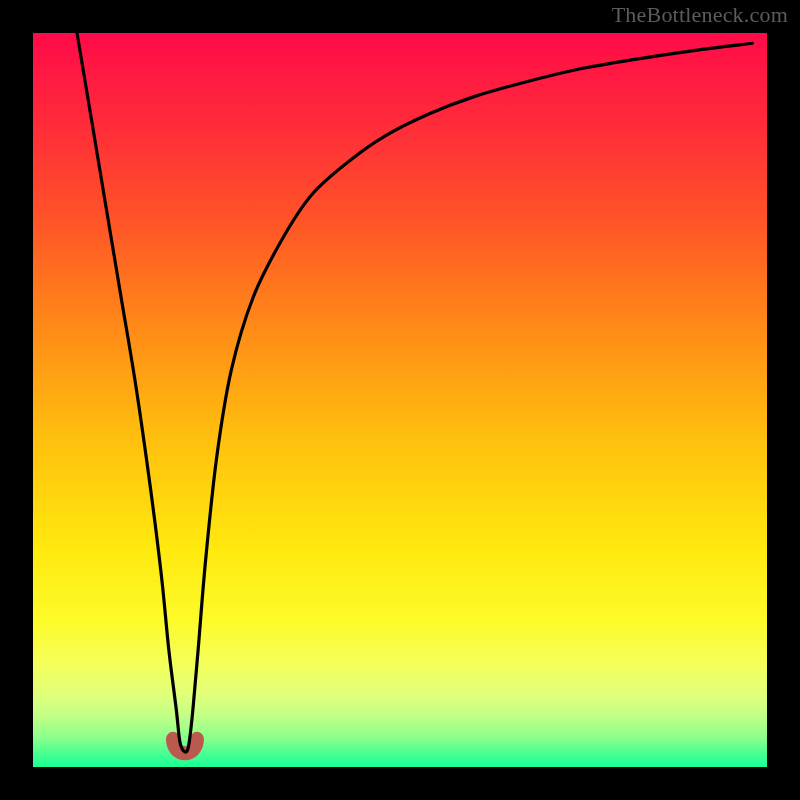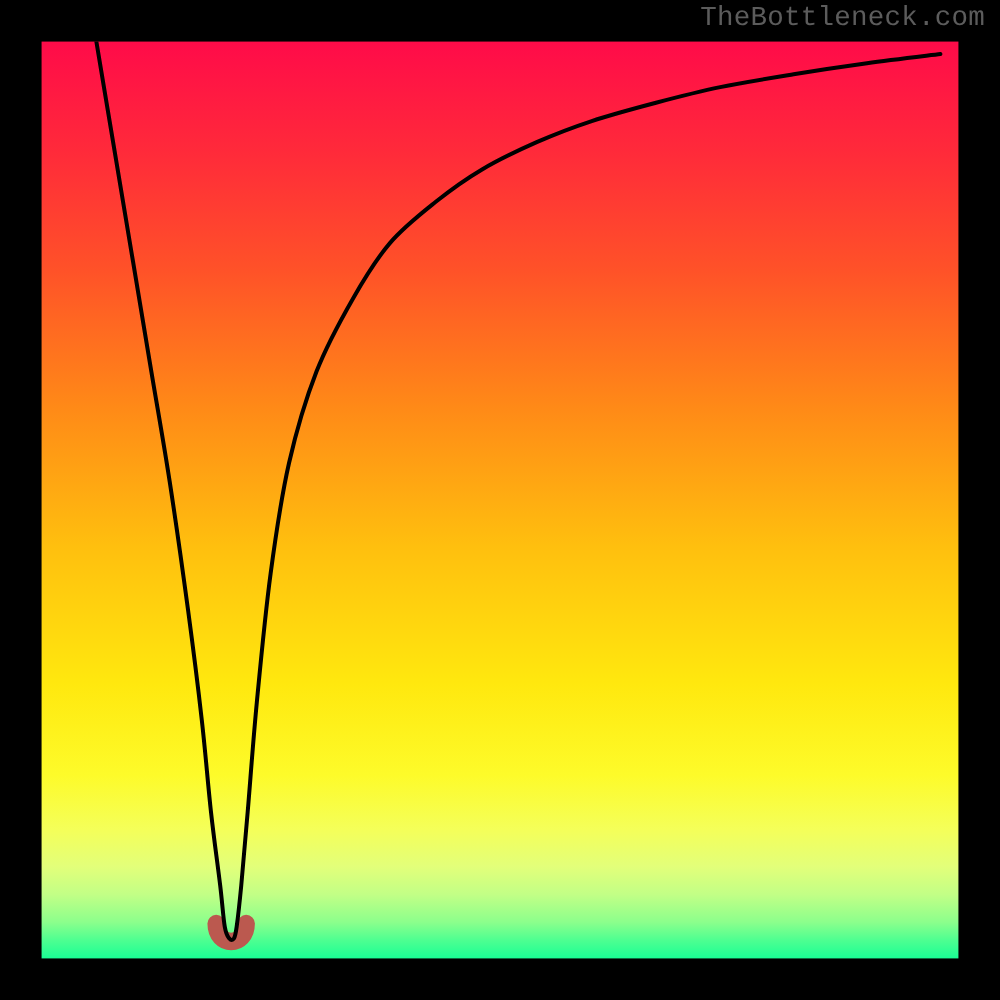--- a/index.html
+++ b/index.html
@@ -25,21 +25,21 @@
   .curve {
     position: absolute;
     inset: 0;
     width: 734px;
     height: 734px;
   }
   .watermark {
     position: absolute;
     top: 2px;
     right: 12px;
-    font-family: Liberation Mono, monospace;
+    font-family: Liberation Serif, serif;
     font-size: 22px;
     font-weight: 400;
     color: #5c5c5c;
     letter-spacing: 0.2px;
   }
 </style>
 </head>
 <body>
 
 <div class="frame">

